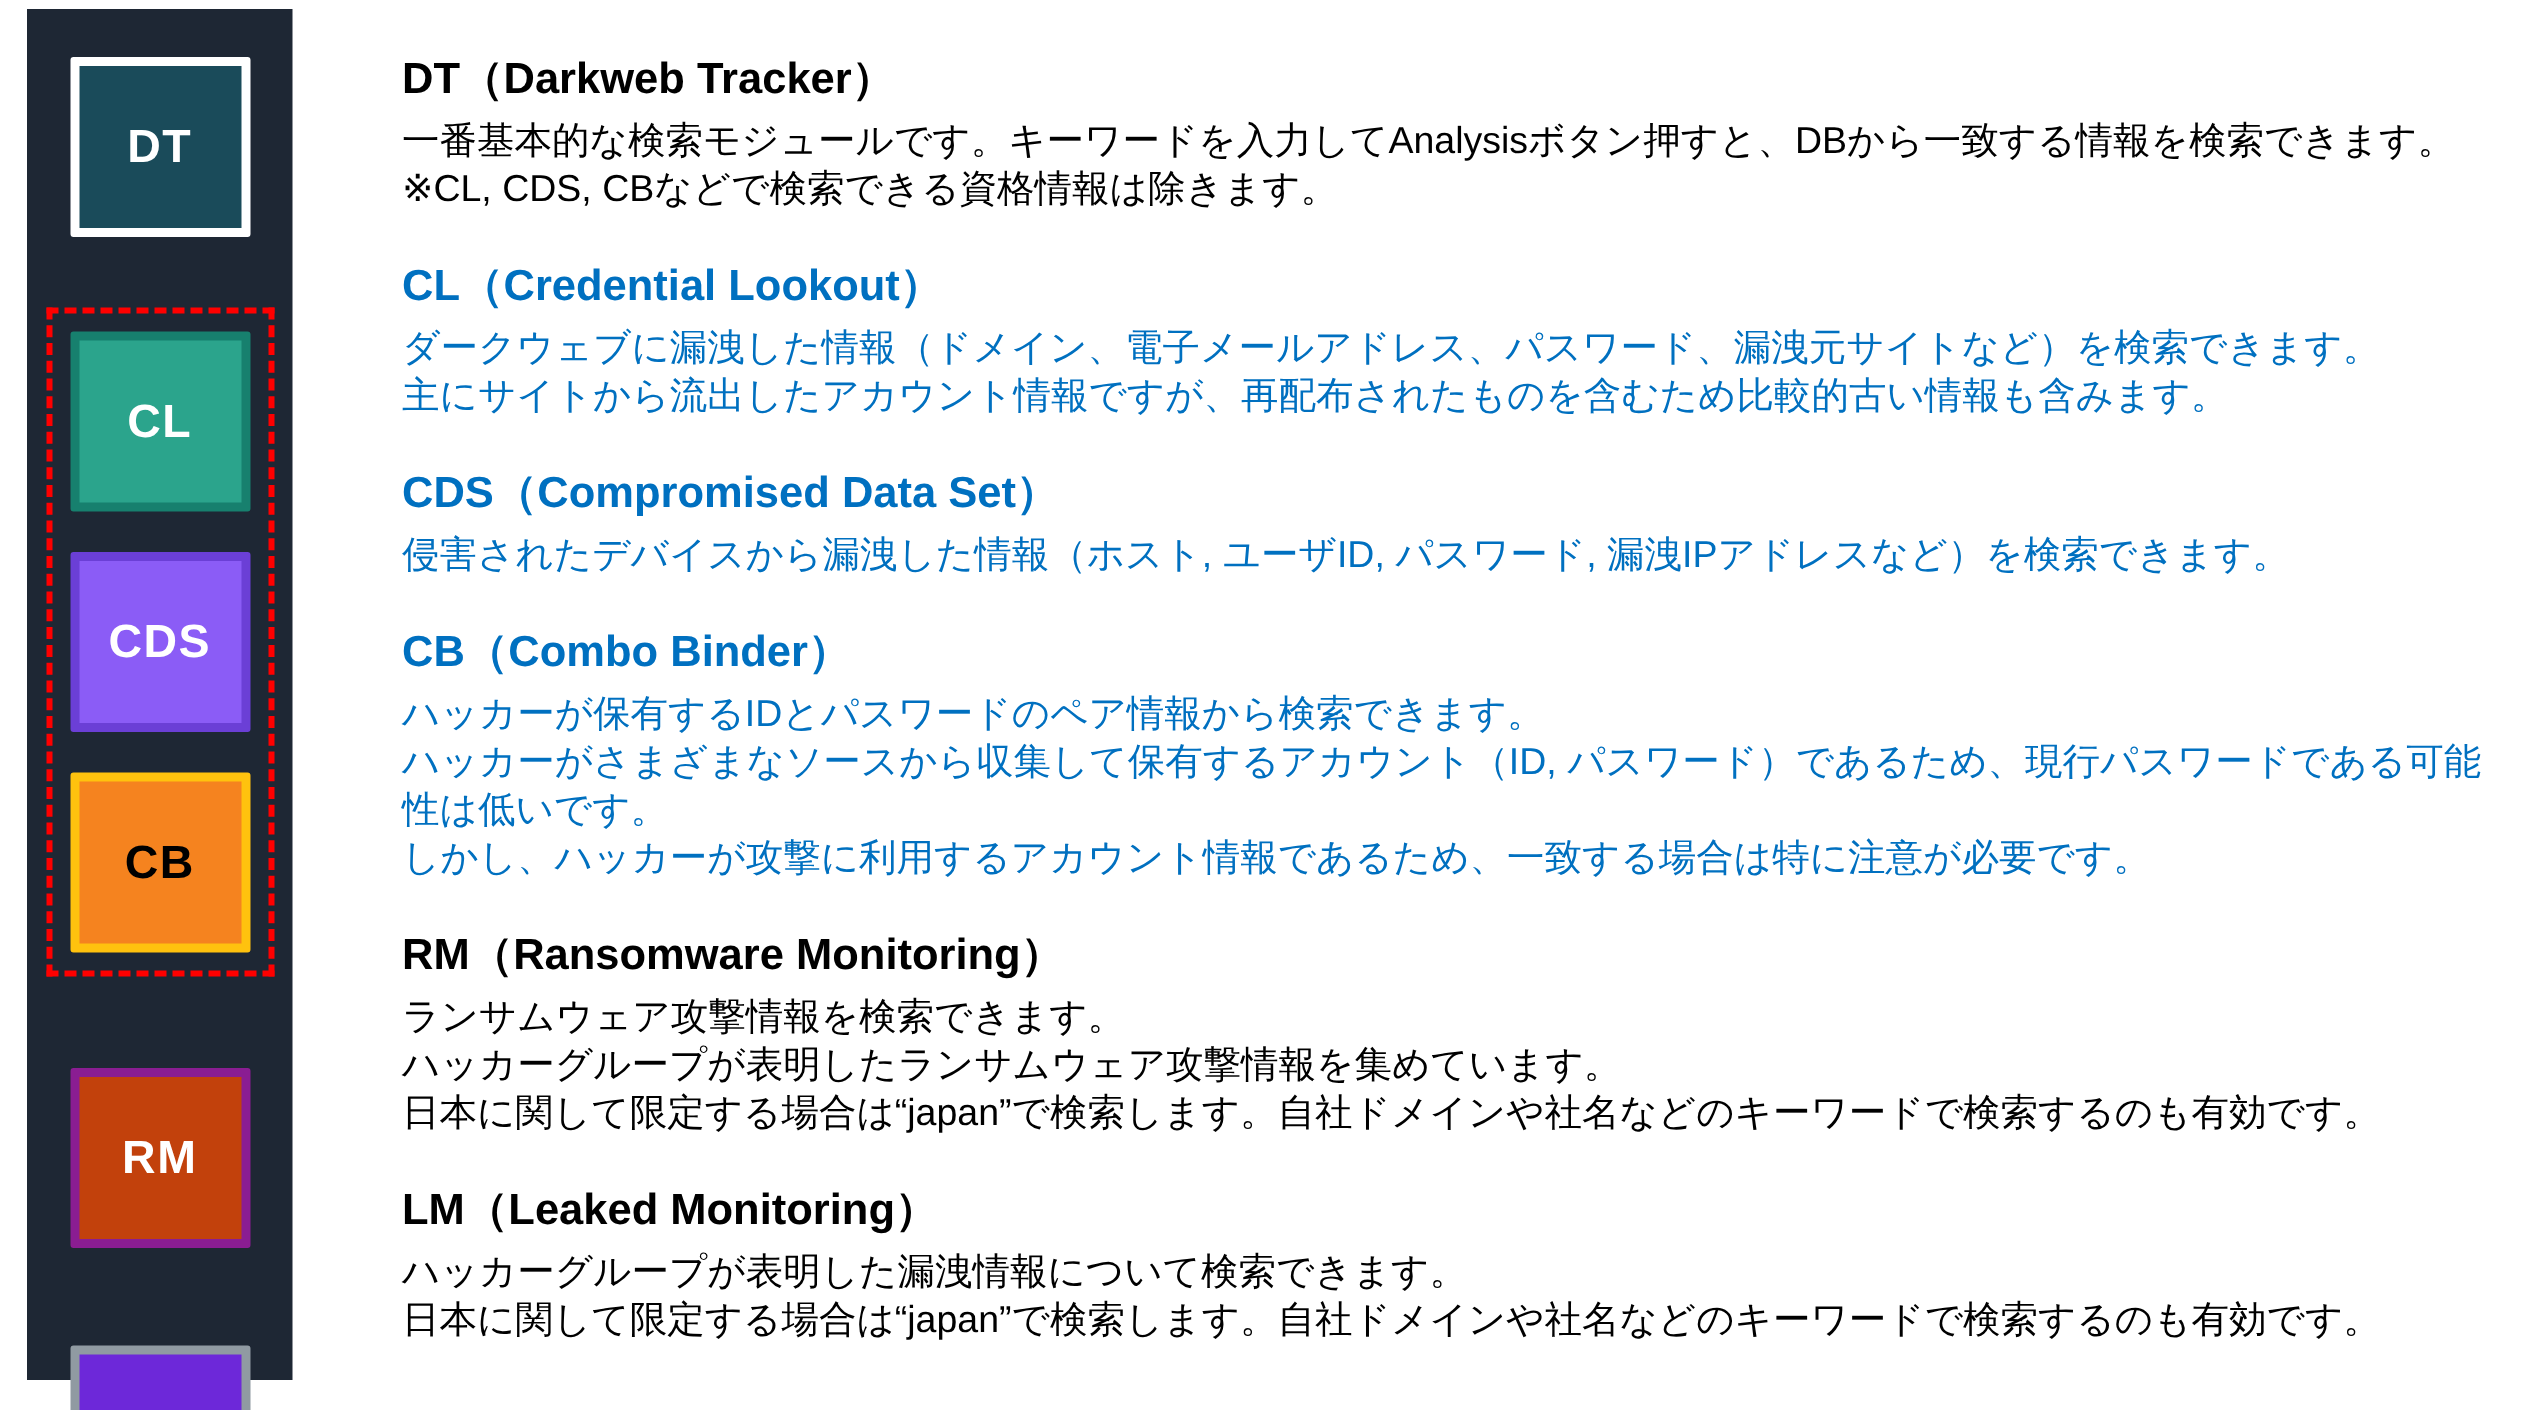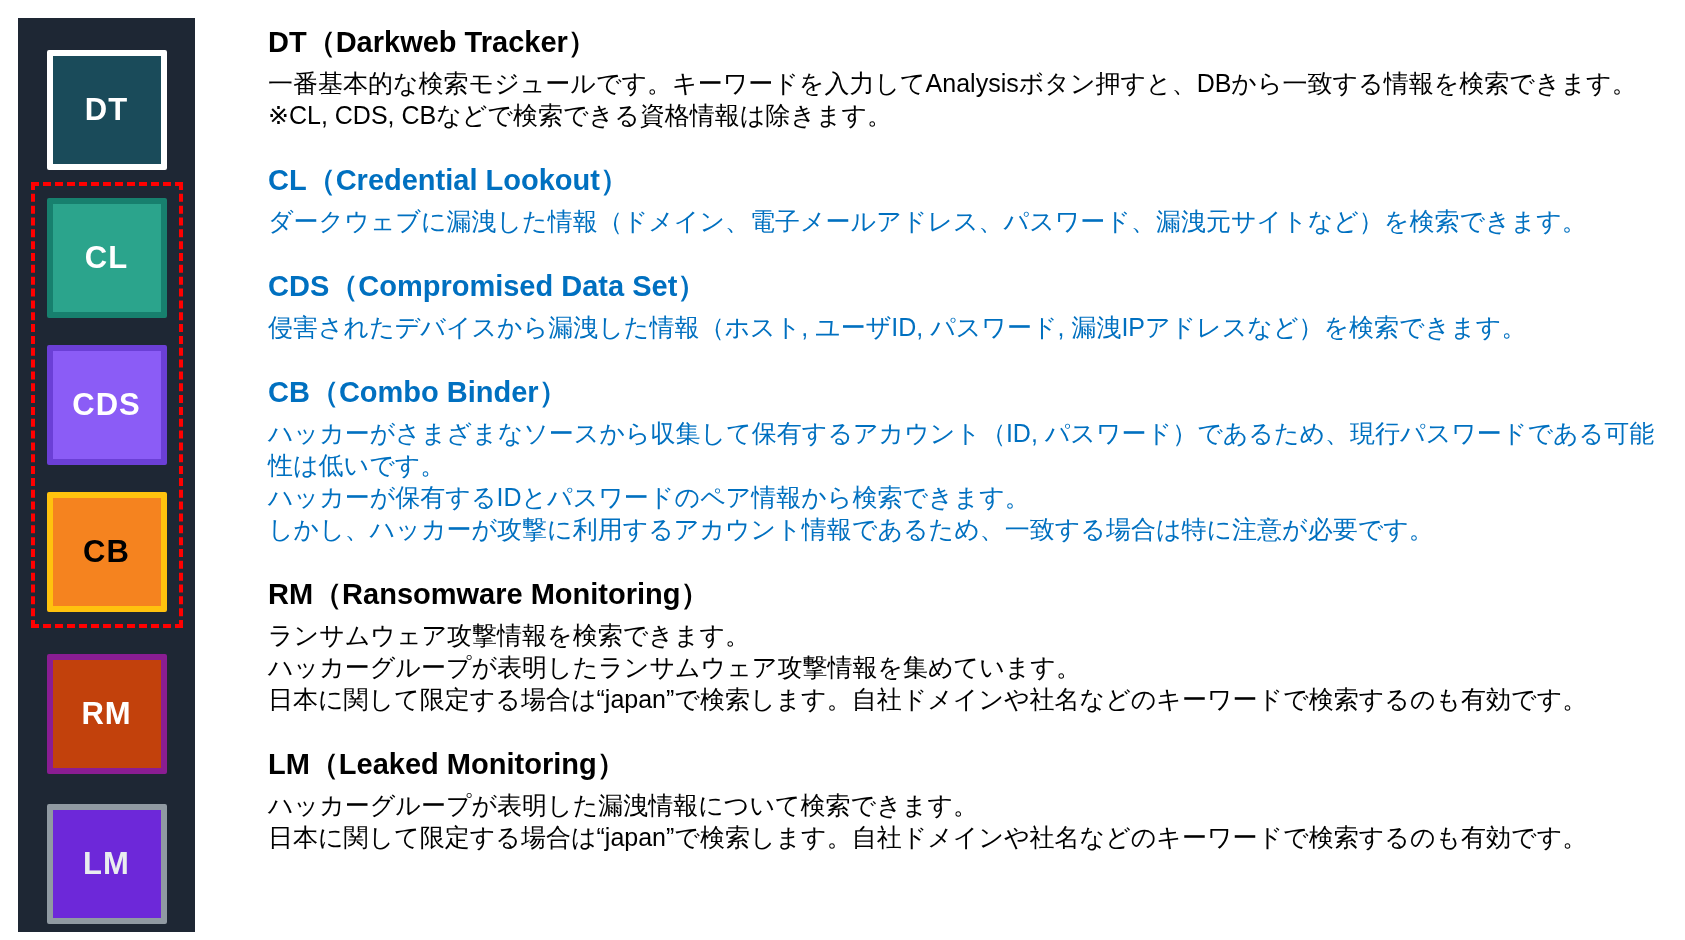--- a/index.html
+++ b/index.html
@@ -6,25 +6,25 @@
   body {
     width: 1685px; height: 940px;
     background: #ffffff;
     font-family: "Liberation Sans", "DejaVu Sans", sans-serif;
     overflow: hidden;
   }
   .layout { position: relative; width: 1685px; height: 940px; }
 
   
   .sidebar {
-    position: absolute; left: 18px; top: 18px;
+    position: absolute; left: 18px; top: 6px;
     width: 177px; height: 914px;
     box-sizing: border-box;
     padding-top: 32px;
-    display: flex; flex-direction: column; align-items: center;
+    display: flex; flex-direction: column; align-items: center; gap: 35px;
   }
   .module-btn {
     width: 120px; height: 120px;
     box-sizing: border-box;
     border: 6px solid transparent;
     border-radius: 2px;
     display: flex; align-items: center; justify-content: center;
     font-weight: bold; font-size: 31px; letter-spacing: 1px;
     cursor: pointer;
     flex: 0 0 auto;
@@ -38,21 +38,21 @@
   }
   .btn-rm { margin-bottom: 30px; }
 
   
   .main {
     position: absolute; left: 268px; top: 24px;
     width: 1410px;
   }
   .sec { margin-bottom: 31px; }
   .sec h2 {
-    margin: 0 0 7px 0;
+    margin: 11px 0 7px 0;
     font-size: 29px; font-weight: bold; line-height: 36px;
   }
   .sec p {
     margin: 0;
     font-size: 25px; line-height: 32px;
   }
 </style>
 </head>
 <body>
 
@@ -75,31 +75,32 @@
 
     <section class="sec" style="color: rgb(0, 0, 0);">
       <h2>DT（Darkweb Tracker）</h2>
       <p>一番基本的な検索モジュールです。キーワードを入力してAnalysisボタン押すと、DBから一致する情報を検索できます。</p>
       <p>※CL, CDS, CBなどで検索できる資格情報は除きます。</p>
     </section>
 
     <section class="sec" style="color: rgb(0, 112, 192);">
       <h2>CL（Credential Lookout）</h2>
       <p>ダークウェブに漏洩した情報（ドメイン、電子メールアドレス、パスワード、漏洩元サイトなど）を検索できます。</p>
+      <p>主にサイトから流出したアカウント情報ですが、再配布されたものを含むため比較的古い情報も含みます。</p>
     </section>
 
     <section class="sec" style="color: rgb(0, 112, 192);">
       <h2>CDS（Compromised Data Set）</h2>
       <p>侵害されたデバイスから漏洩した情報（ホスト, ユーザID, パスワード, 漏洩IPアドレスなど）を検索できます。</p>
     </section>
 
     <section class="sec" style="color: rgb(0, 112, 192);">
       <h2>CB（Combo Binder）</h2>
+      <p>ハッカーが保有するIDとパスワードのペア情報から検索できます。</p>
       <p>ハッカーがさまざまなソースから収集して保有するアカウント（ID, パスワード）であるため、現行パスワードである可能性は低いです。</p>
-      <p>ハッカーが保有するIDとパスワードのペア情報から検索できます。</p>
       <p>しかし、ハッカーが攻撃に利用するアカウント情報であるため、一致する場合は特に注意が必要です。</p>
     </section>
 
     <section class="sec" style="color: rgb(0, 0, 0);">
       <h2>RM（Ransomware Monitoring）</h2>
       <p>ランサムウェア攻撃情報を検索できます。</p>
       <p>ハッカーグループが表明したランサムウェア攻撃情報を集めています。</p>
       <p>日本に関して限定する場合は“japan”で検索します。自社ドメインや社名などのキーワードで検索するのも有効です。</p>
     </section>
 

